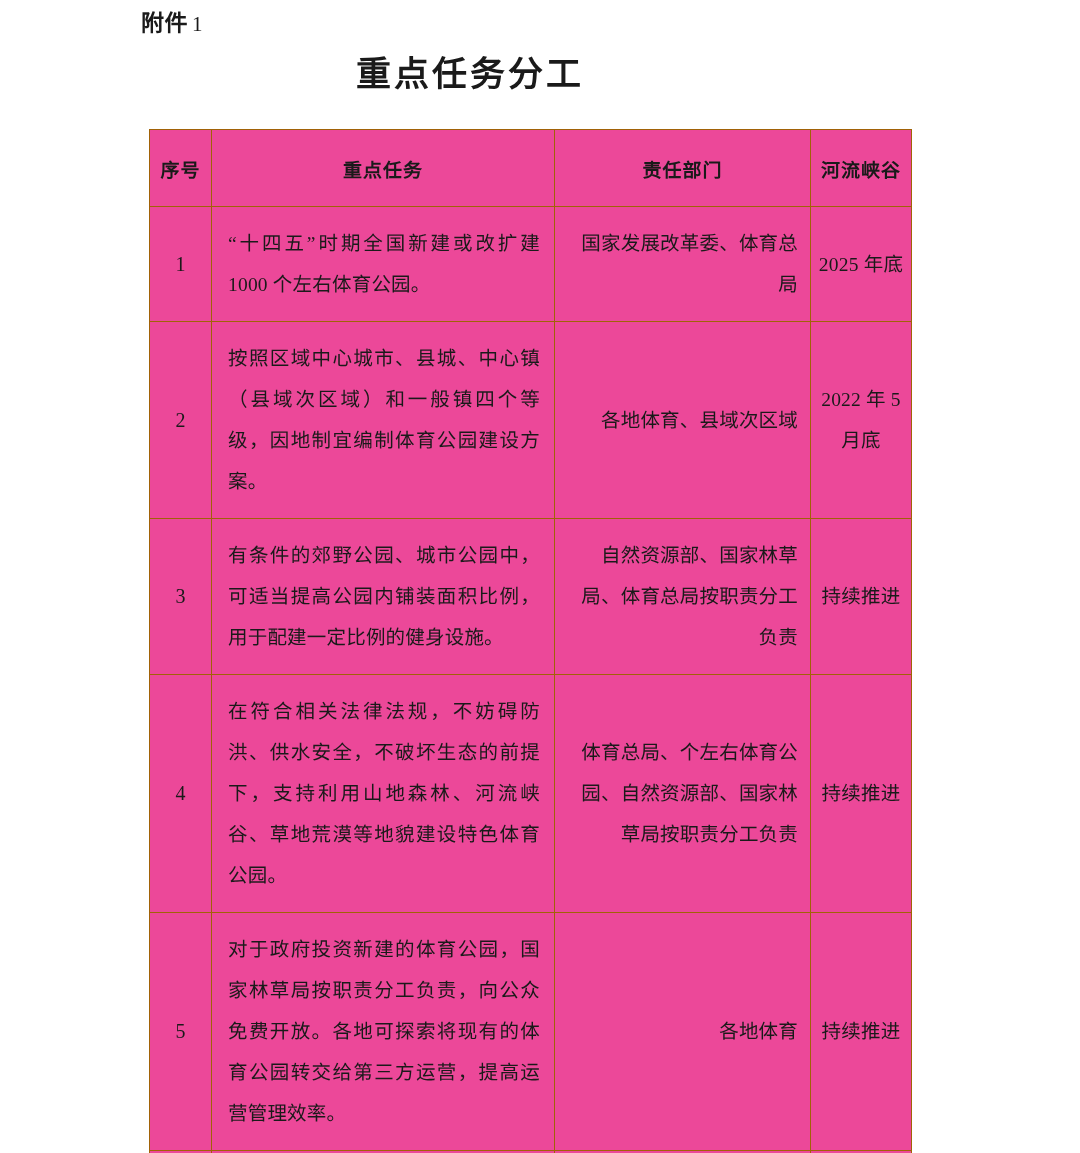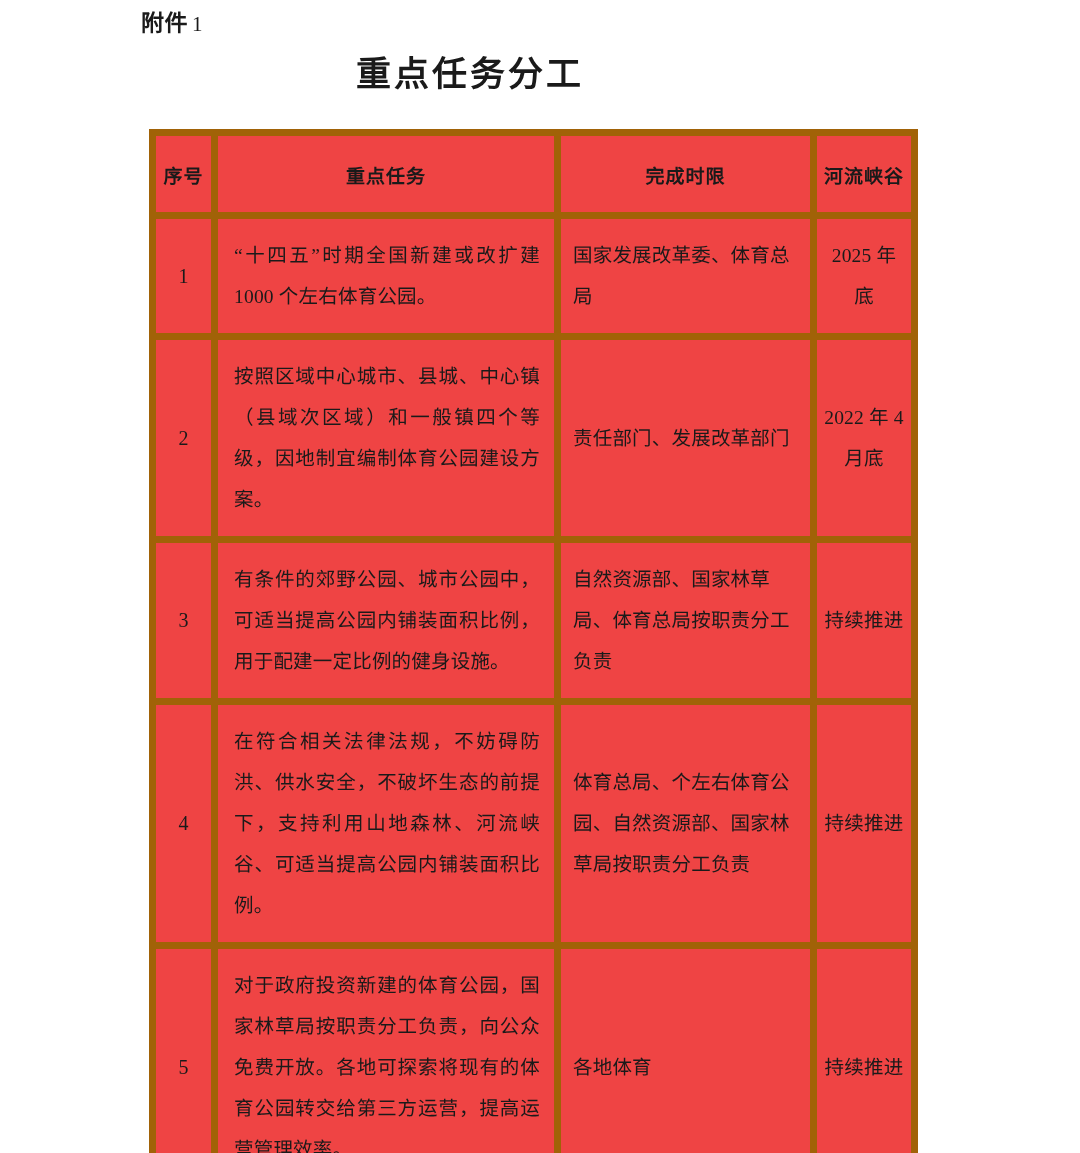--- a/index.html
+++ b/index.html
@@ -64,23 +64,23 @@
     width: 762px;
   }
   table.task-table {
     border-collapse: collapse;
     width: 762px;
     table-layout: fixed;
     background: #ffffff;
   }
   table.task-table th,
   table.task-table td {
-    border: 7px solid #a16207;
+    border: 1px solid #a16207;
     vertical-align: middle;
-    background: #ef4444;
+    background: #ec4899;
   }
   
   col.c-seq   { width: 62px;  }
   col.c-task  { width: 343px; }
   col.c-dept  { width: 256px; }
   col.c-time  { width: 101px; }
 
   thead th {
     height: 76px;
     text-align: center;
@@ -102,21 +102,21 @@
     line-height: 41px;
     text-align: justify;
     text-align-last: left;
     text-justify: inter-character;
     letter-spacing: 0.2px;
   }
   td.dept-cell {
     padding: 14px 12px;
     font-size: 19.5px;
     line-height: 41px;
-    text-align: left;
+    text-align: right;
     letter-spacing: 0.2px;
     margin-left: 45px;
   }
   td.time-cell {
     padding: 0 7px;
     font-size: 19.5px;
     line-height: 41px;
     text-align: center;
     letter-spacing: 0.2px;
   }
@@ -141,46 +141,46 @@
       <colgroup>
         <col class="c-seq">
         <col class="c-task">
         <col class="c-dept">
         <col class="c-time">
       </colgroup>
       <thead>
         <tr>
           <th>序号</th>
           <th>重点任务</th>
-          <th>完成时限</th>
+          <th>责任部门</th>
           <th>河流峡谷</th>
         </tr>
       </thead>
       <tbody>
         <tr>
           <td class="seq-cell">1</td>
           <td class="task-cell">“十四五”时期全国新建或改扩建1000 个左右体育公园。</td>
           <td class="dept-cell">国家发展改革委、体育总局</td>
           <td class="time-cell">2025 年底</td>
         </tr>
         <tr>
           <td class="seq-cell">2</td>
           <td class="task-cell">按照区域中心城市、县城、中心镇（县域次区域）和一般镇四个等级，因地制宜编制体育公园建设方案。</td>
-          <td class="dept-cell">责任部门、发展改革部门</td>
-          <td class="time-cell">2022 年 4 月底</td>
+          <td class="dept-cell">各地体育、县域次区域</td>
+          <td class="time-cell">2022 年 5 月底</td>
         </tr>
         <tr>
           <td class="seq-cell">3</td>
           <td class="task-cell">有条件的郊野公园、城市公园中，可适当提高公园内铺装面积比例，用于配建一定比例的健身设施。</td>
           <td class="dept-cell">自然资源部、国家林草局、体育总局按职责分工负责</td>
           <td class="time-cell">持续推进</td>
         </tr>
         <tr>
           <td class="seq-cell">4</td>
-          <td class="task-cell">在符合相关法律法规，不妨碍防洪、供水安全，不破坏生态的前提下，支持利用山地森林、河流峡谷、可适当提高公园内铺装面积比例。</td>
+          <td class="task-cell">在符合相关法律法规，不妨碍防洪、供水安全，不破坏生态的前提下，支持利用山地森林、河流峡谷、草地荒漠等地貌建设特色体育公园。</td>
           <td class="dept-cell">体育总局、个左右体育公园、自然资源部、国家林草局按职责分工负责</td>
           <td class="time-cell">持续推进</td>
         </tr>
         <tr>
           <td class="seq-cell">5</td>
           <td class="task-cell">对于政府投资新建的体育公园，国家林草局按职责分工负责，向公众免费开放。各地可探索将现有的体育公园转交给第三方运营，提高运营管理效率。</td>
           <td class="dept-cell">各地体育</td>
           <td class="time-cell">持续推进</td>
         </tr>
         <tr>

